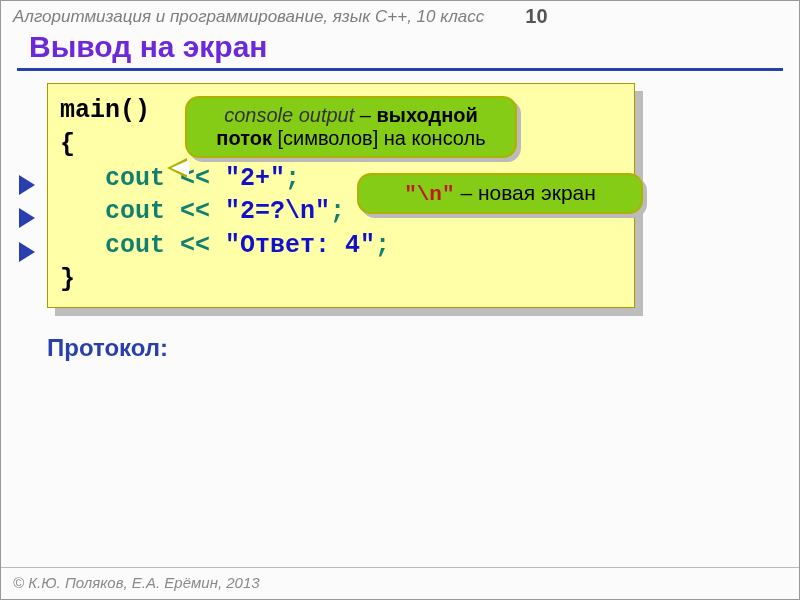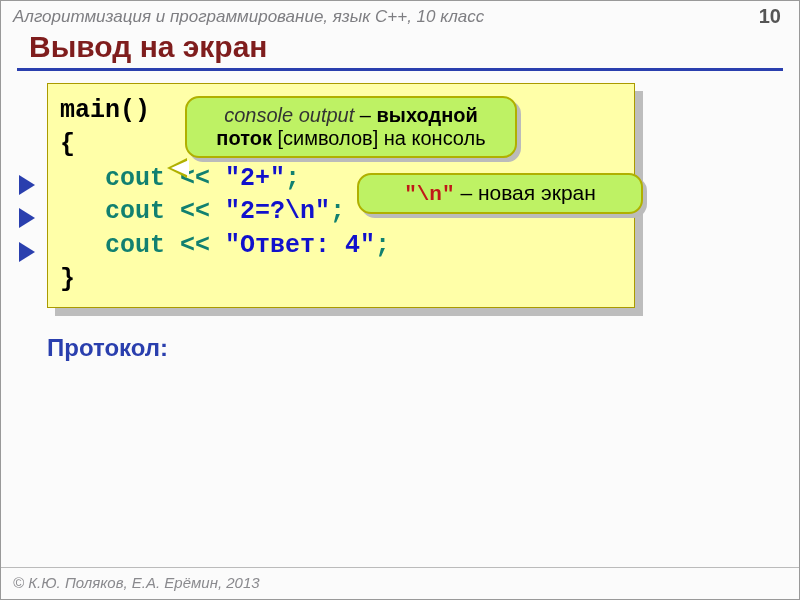--- a/index.html
+++ b/index.html
@@ -15,37 +15,38 @@
   .slide {
     position: relative;
     width: 800px;
     height: 600px;
     box-sizing: border-box;
     border: 1px solid #999;
   }
   .header {
     display: flex;
     align-items: center;
-    justify-content: space-between;
     padding: 4px 18px 0 12px;
     color: #7e7e82;
     font-style: italic;
     font-size: 17px;
+    gap: 32px;
   }
   .page-number {
     font-style: normal;
     font-weight: bold;
     color: #555;
     font-size: 20px;
+    margin-left: 9px;
   }
   .title {
     margin: 2px 0 4px 28px;
     font-size: 30px;
     font-weight: bold;
-    color: #7f1d1d;
+    color: #6d28d9;
   }
   .title-underline {
     margin: 0 16px 12px 16px;
     height: 3px;
     background: #2a3fae;
   }
   
   .code-wrap {
     position: relative;
     margin-left: 46px;
@@ -80,21 +81,21 @@
     border-bottom: 10px solid transparent;
     border-left: 16px solid #2a3fae;
   }
   .arrow.a1 { top: 174px; }
   .arrow.a2 { top: 207px; }
   .arrow.a3 { top: 241px; }
   
   .callout {
     position: absolute;
     border: 2px solid #b0b000;
-    background: #bef264;
+    background: #84cc16;
     border-radius: 14px;
     padding: 6px 14px;
     font-size: 20px;
     text-align: center;
     box-shadow: 4px 4px 0 #bbb;
   }
   .callout .italic { font-style: italic; color: #333; }
   .callout .bold   { font-weight: bold; color: #000; }
   .callout1 {
     top: 95px; left: 184px; width: 300px;

